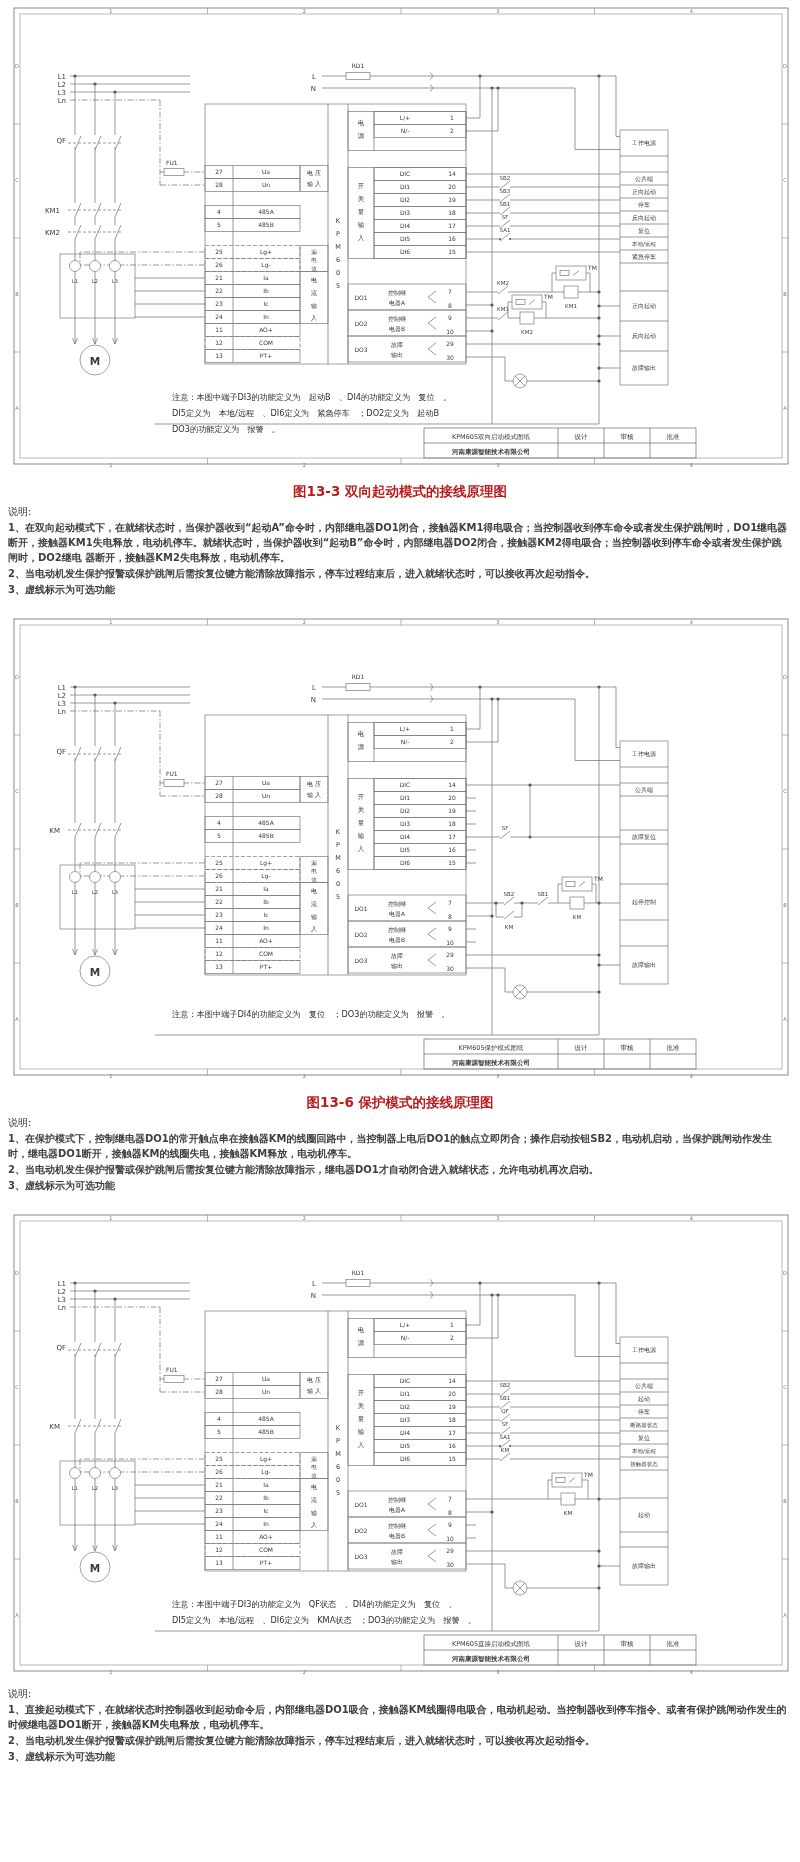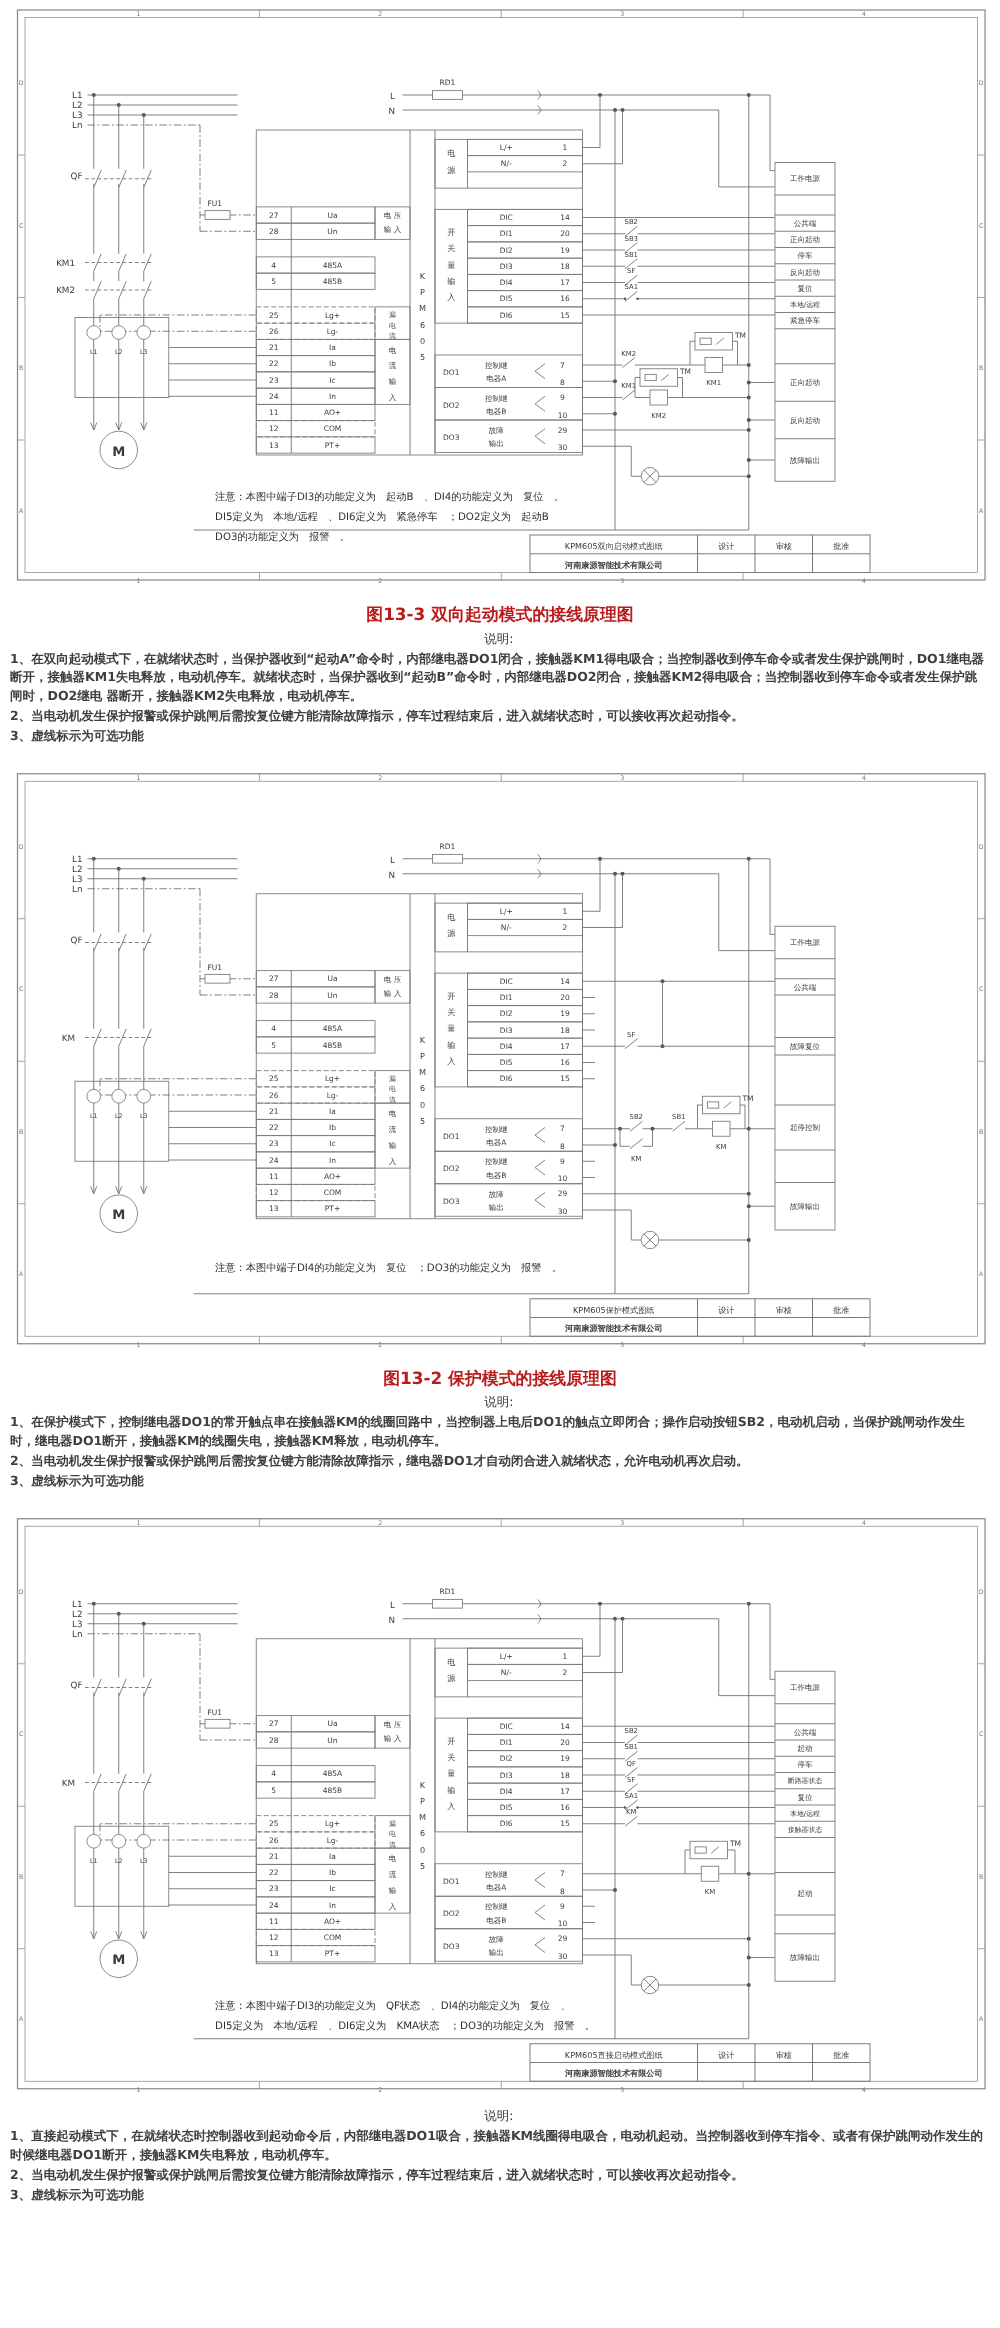--- a/index.html
+++ b/index.html
@@ -3,21 +3,21 @@
 <meta charset="utf-8">
 <style>
   html,body{margin:0;padding:0;background:#ffffff;}
   body{width:800px;font-family:"DejaVu Sans","Liberation Sans",sans-serif;}
   .page{padding-top:4px;}
   .figure{margin-bottom:18px;}
   .sheet-wrap{width:800px;}
   svg{display:block;}
   .caption{margin:4px 0 3px 0;text-align:center;font-size:13.5px;font-weight:bold;color:#b91c1c;}
   .desc{padding:0 10px 0 8px;font-size:10px;color:#3f3f3f;line-height:1.5;}
-  .desc-label{font-size:10px;color:#333;margin-bottom:1px;text-align:center;}
+  .desc-label{font-size:10px;color:#333;margin-bottom:1px;}
   .desc-line{margin:0 0 1px 0;font-weight:bold;}
   
   .t{font-family:"DejaVu Sans","Liberation Sans",sans-serif;fill:#3a3a3a;}
   .s5{font-size:5px;}.s5-5{font-size:5.5px;}.s6{font-size:6px;}.s6-5{font-size:6.5px;}
   .s7{font-size:7px;}.s8{font-size:8.2px;}.s10{font-size:10.5px;font-weight:bold;}
   .tbb{font-weight:bold;}
   .note{fill:#2f2f2f;}
   .zn{font-size:5px;fill:#777;}
   .w{stroke:#6f6f6f;stroke-width:0.7;fill:none;}
   .dd{stroke-dasharray:6 2 1.5 2;}
@@ -753,21 +753,21 @@
             <line x1="604" y1="424" x2="604" y2="454" class="fr3"></line>
             <line x1="650" y1="424" x2="650" y2="454" class="fr3"></line>
             <text x="491" y="435" class="t s6-5" text-anchor="middle">KPM605保护模式图纸</text>
             <text x="581" y="435" class="t s6-5" text-anchor="middle">设计</text>
             <text x="627" y="435" class="t s6-5" text-anchor="middle">审核</text>
             <text x="673" y="435" class="t s6-5" text-anchor="middle">批准</text>
             <text x="491" y="450" class="t s6-5 tbb" text-anchor="middle">河南康源智能技术有限公司</text>
           </g>
         </svg>
     </div>
-    <div class="caption">图13-2 保护模式的接线原理图</div>
+    <div class="caption">图13-6 保护模式的接线原理图</div>
     <div class="desc">
       <div class="desc-label">说明:</div>
       <p class="desc-line">1、在保护模式下，控制继电器DO1的常开触点串在接触器KM的线圈回路中，当控制器上电后DO1的触点立即闭合；操作启动按钮SB2，电动机启动，当保护跳闸动作发生时，继电器DO1断开，接触器KM的线圈失电，接触器KM释放，电动机停车。</p>
       <p class="desc-line">2、当电动机发生保护报警或保护跳闸后需按复位键方能清除故障指示，继电器DO1才自动闭合进入就绪状态，允许电动机再次启动。</p>
       <p class="desc-line">3、虚线标示为可选功能</p>
     </div>
   </section>
 
   <section class="figure">
     <div class="sheet-wrap">

